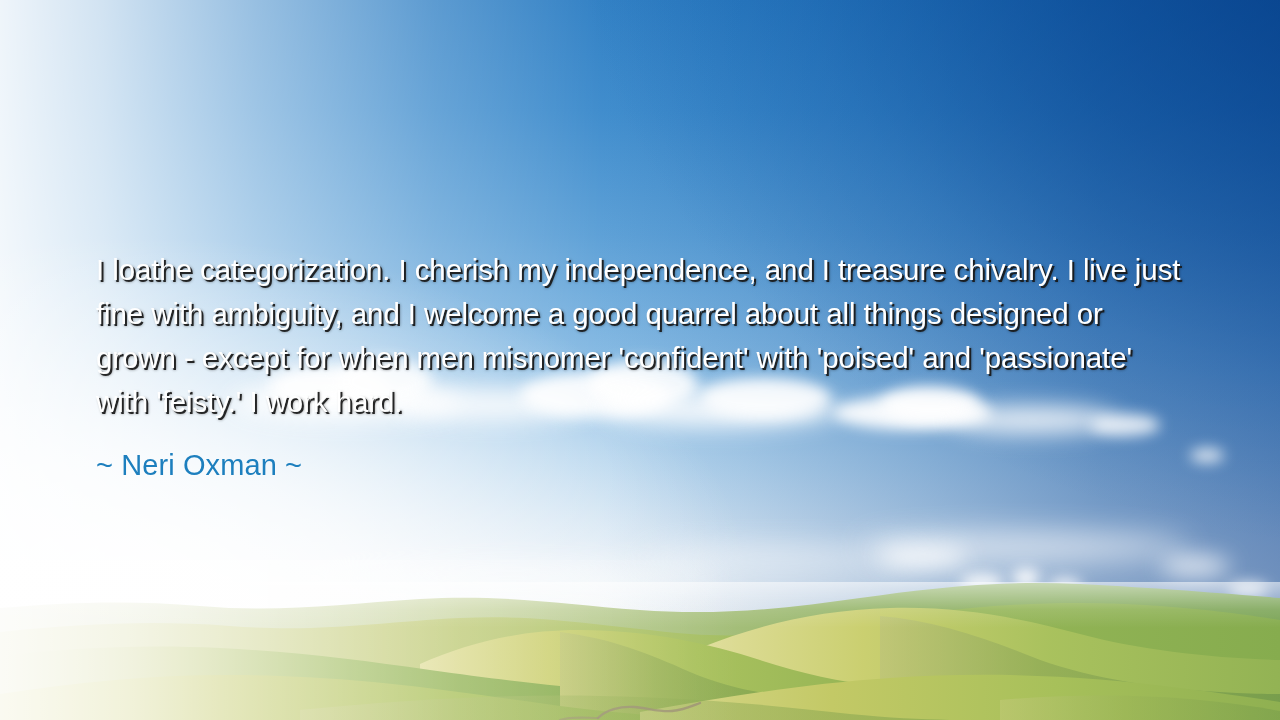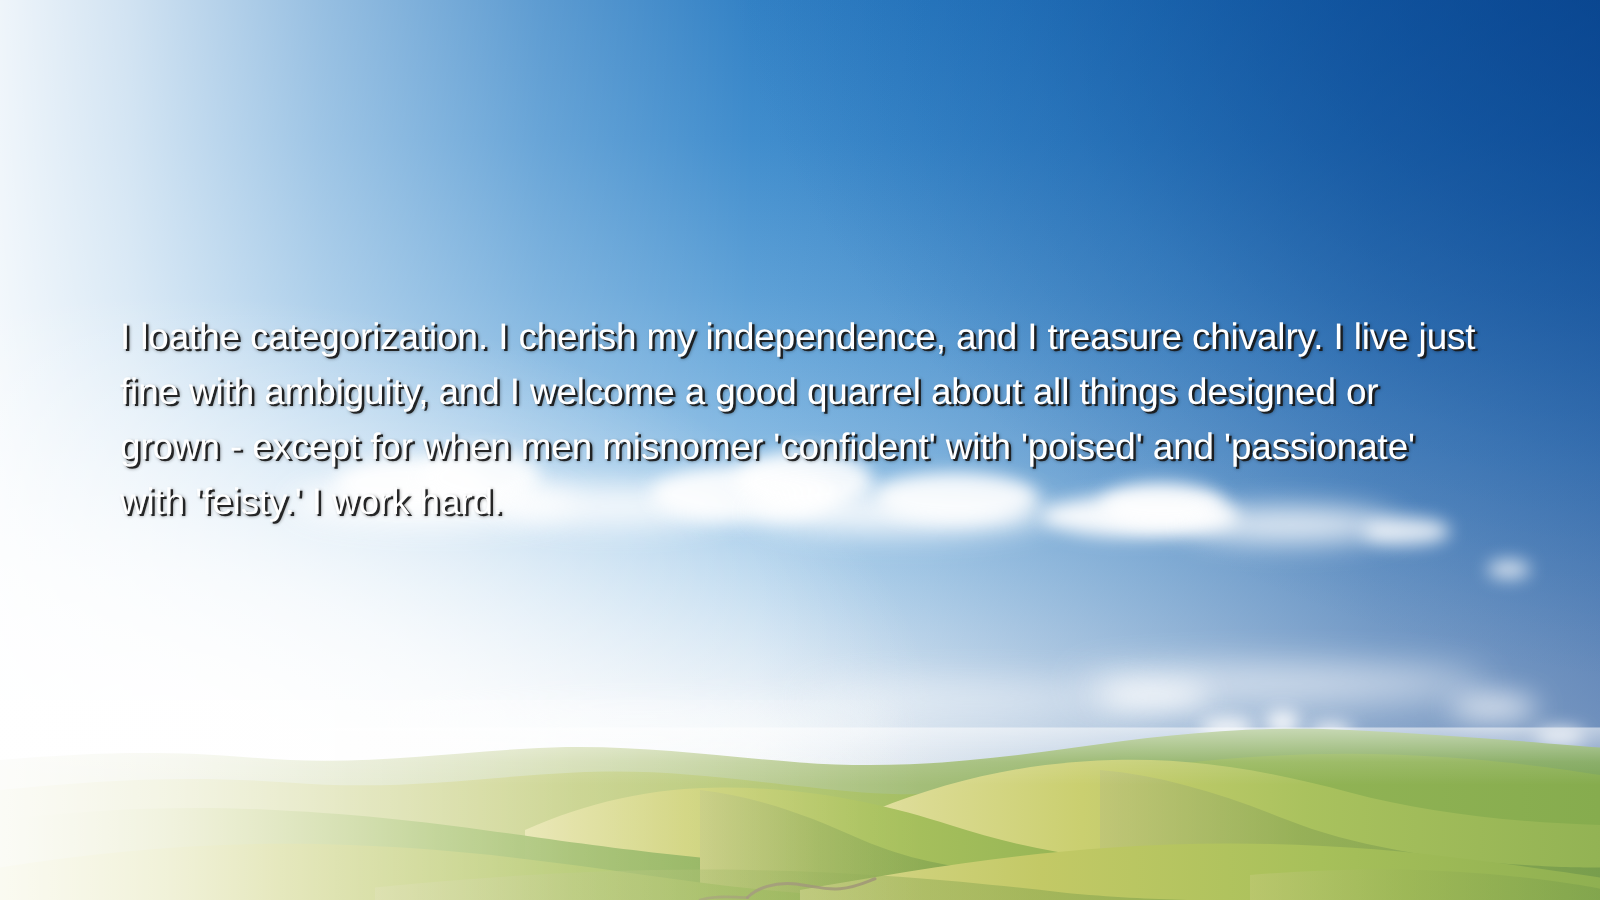--- a/index.html
+++ b/index.html
@@ -272,15 +272,16 @@
       <path d="M598,158 C606,150 620,146 634,147 C648,148 658,152 672,151
                C684,150 692,146 700,143" stroke="#9a8d72" stroke-width="2.4" fill="none" opacity="0.78" stroke-linecap="round"></path>
       <path d="M560,160 C572,156 586,158 598,158" stroke="#9a8d72" stroke-width="2.2" fill="none" opacity="0.55" stroke-linecap="round"></path>
     </svg>
     <div class="land-haze"></div>
     <div class="land-haze2"></div>
   </div>
 
   <div class="quote-block">
     <p class="quote-text">I loathe categorization. I cherish my independence, and I treasure chivalry. I live just fine with ambiguity, and I welcome a good quarrel about all things designed or grown - except for when men misnomer 'confident' with 'poised' and 'passionate' with 'feisty.' I work hard.</p>
+    <p class="quote-author">~ Neri Oxman ~</p>
   </div>
 
 </div>
 
 </body></html>

